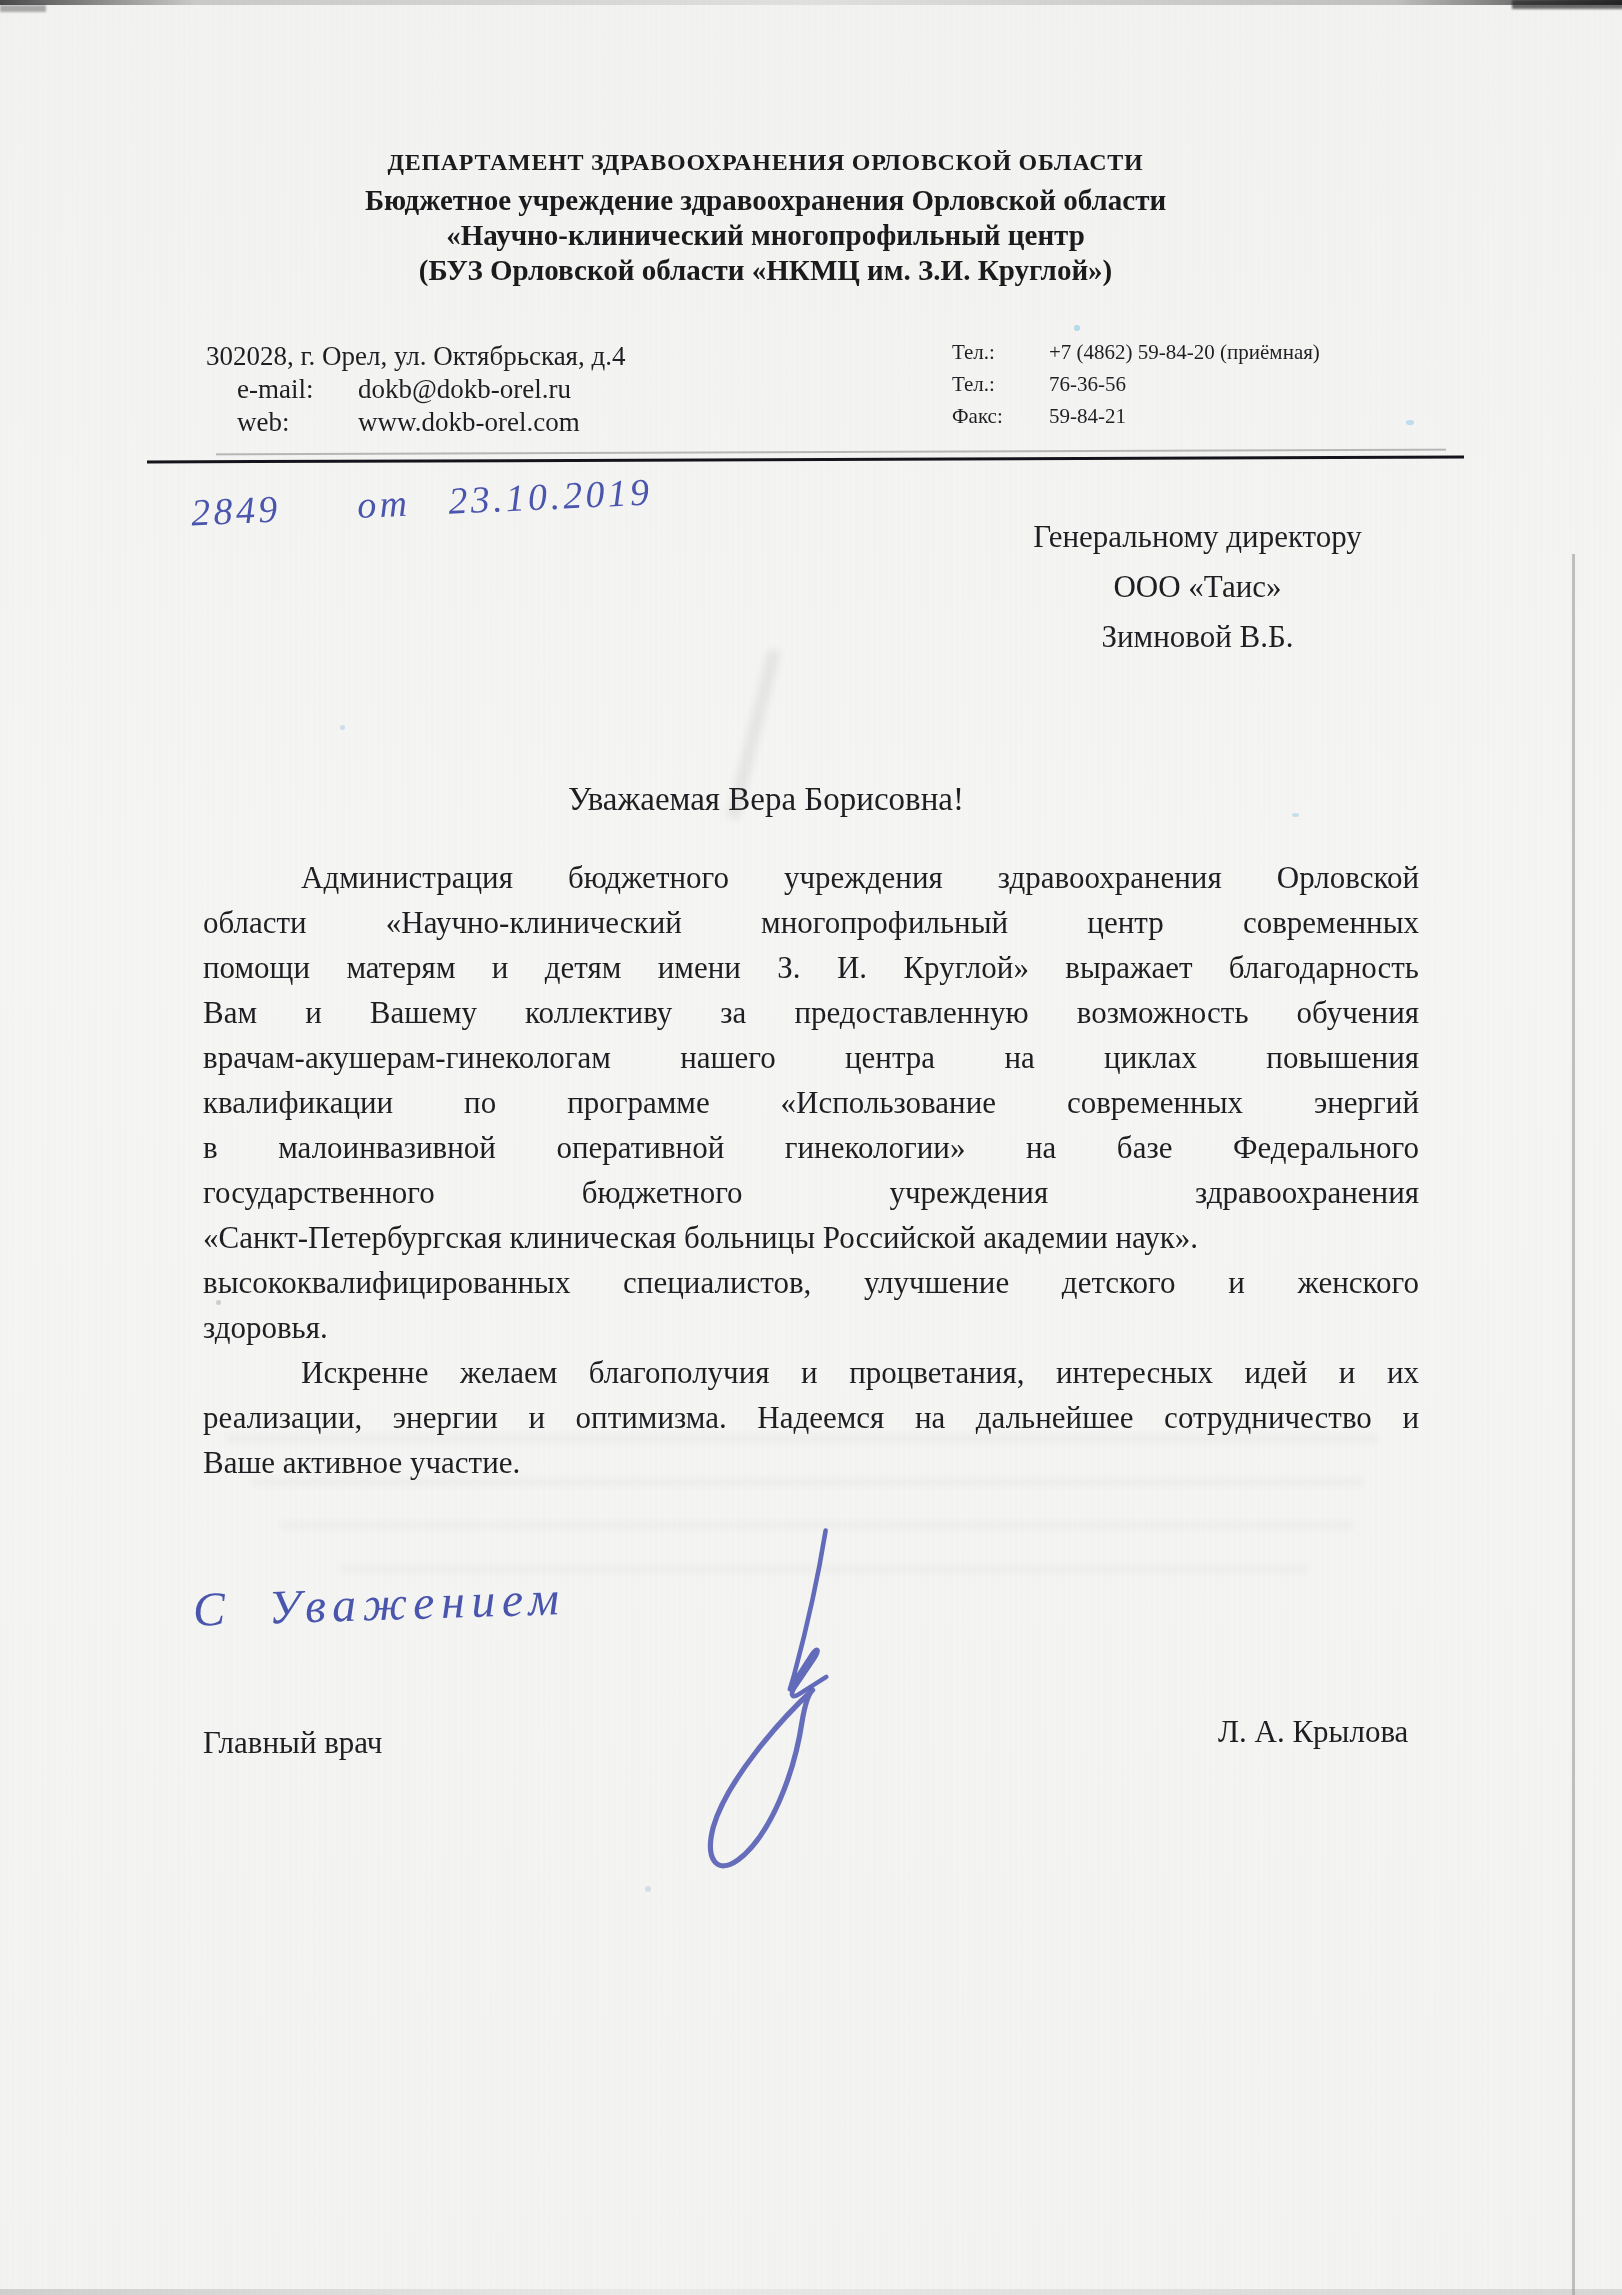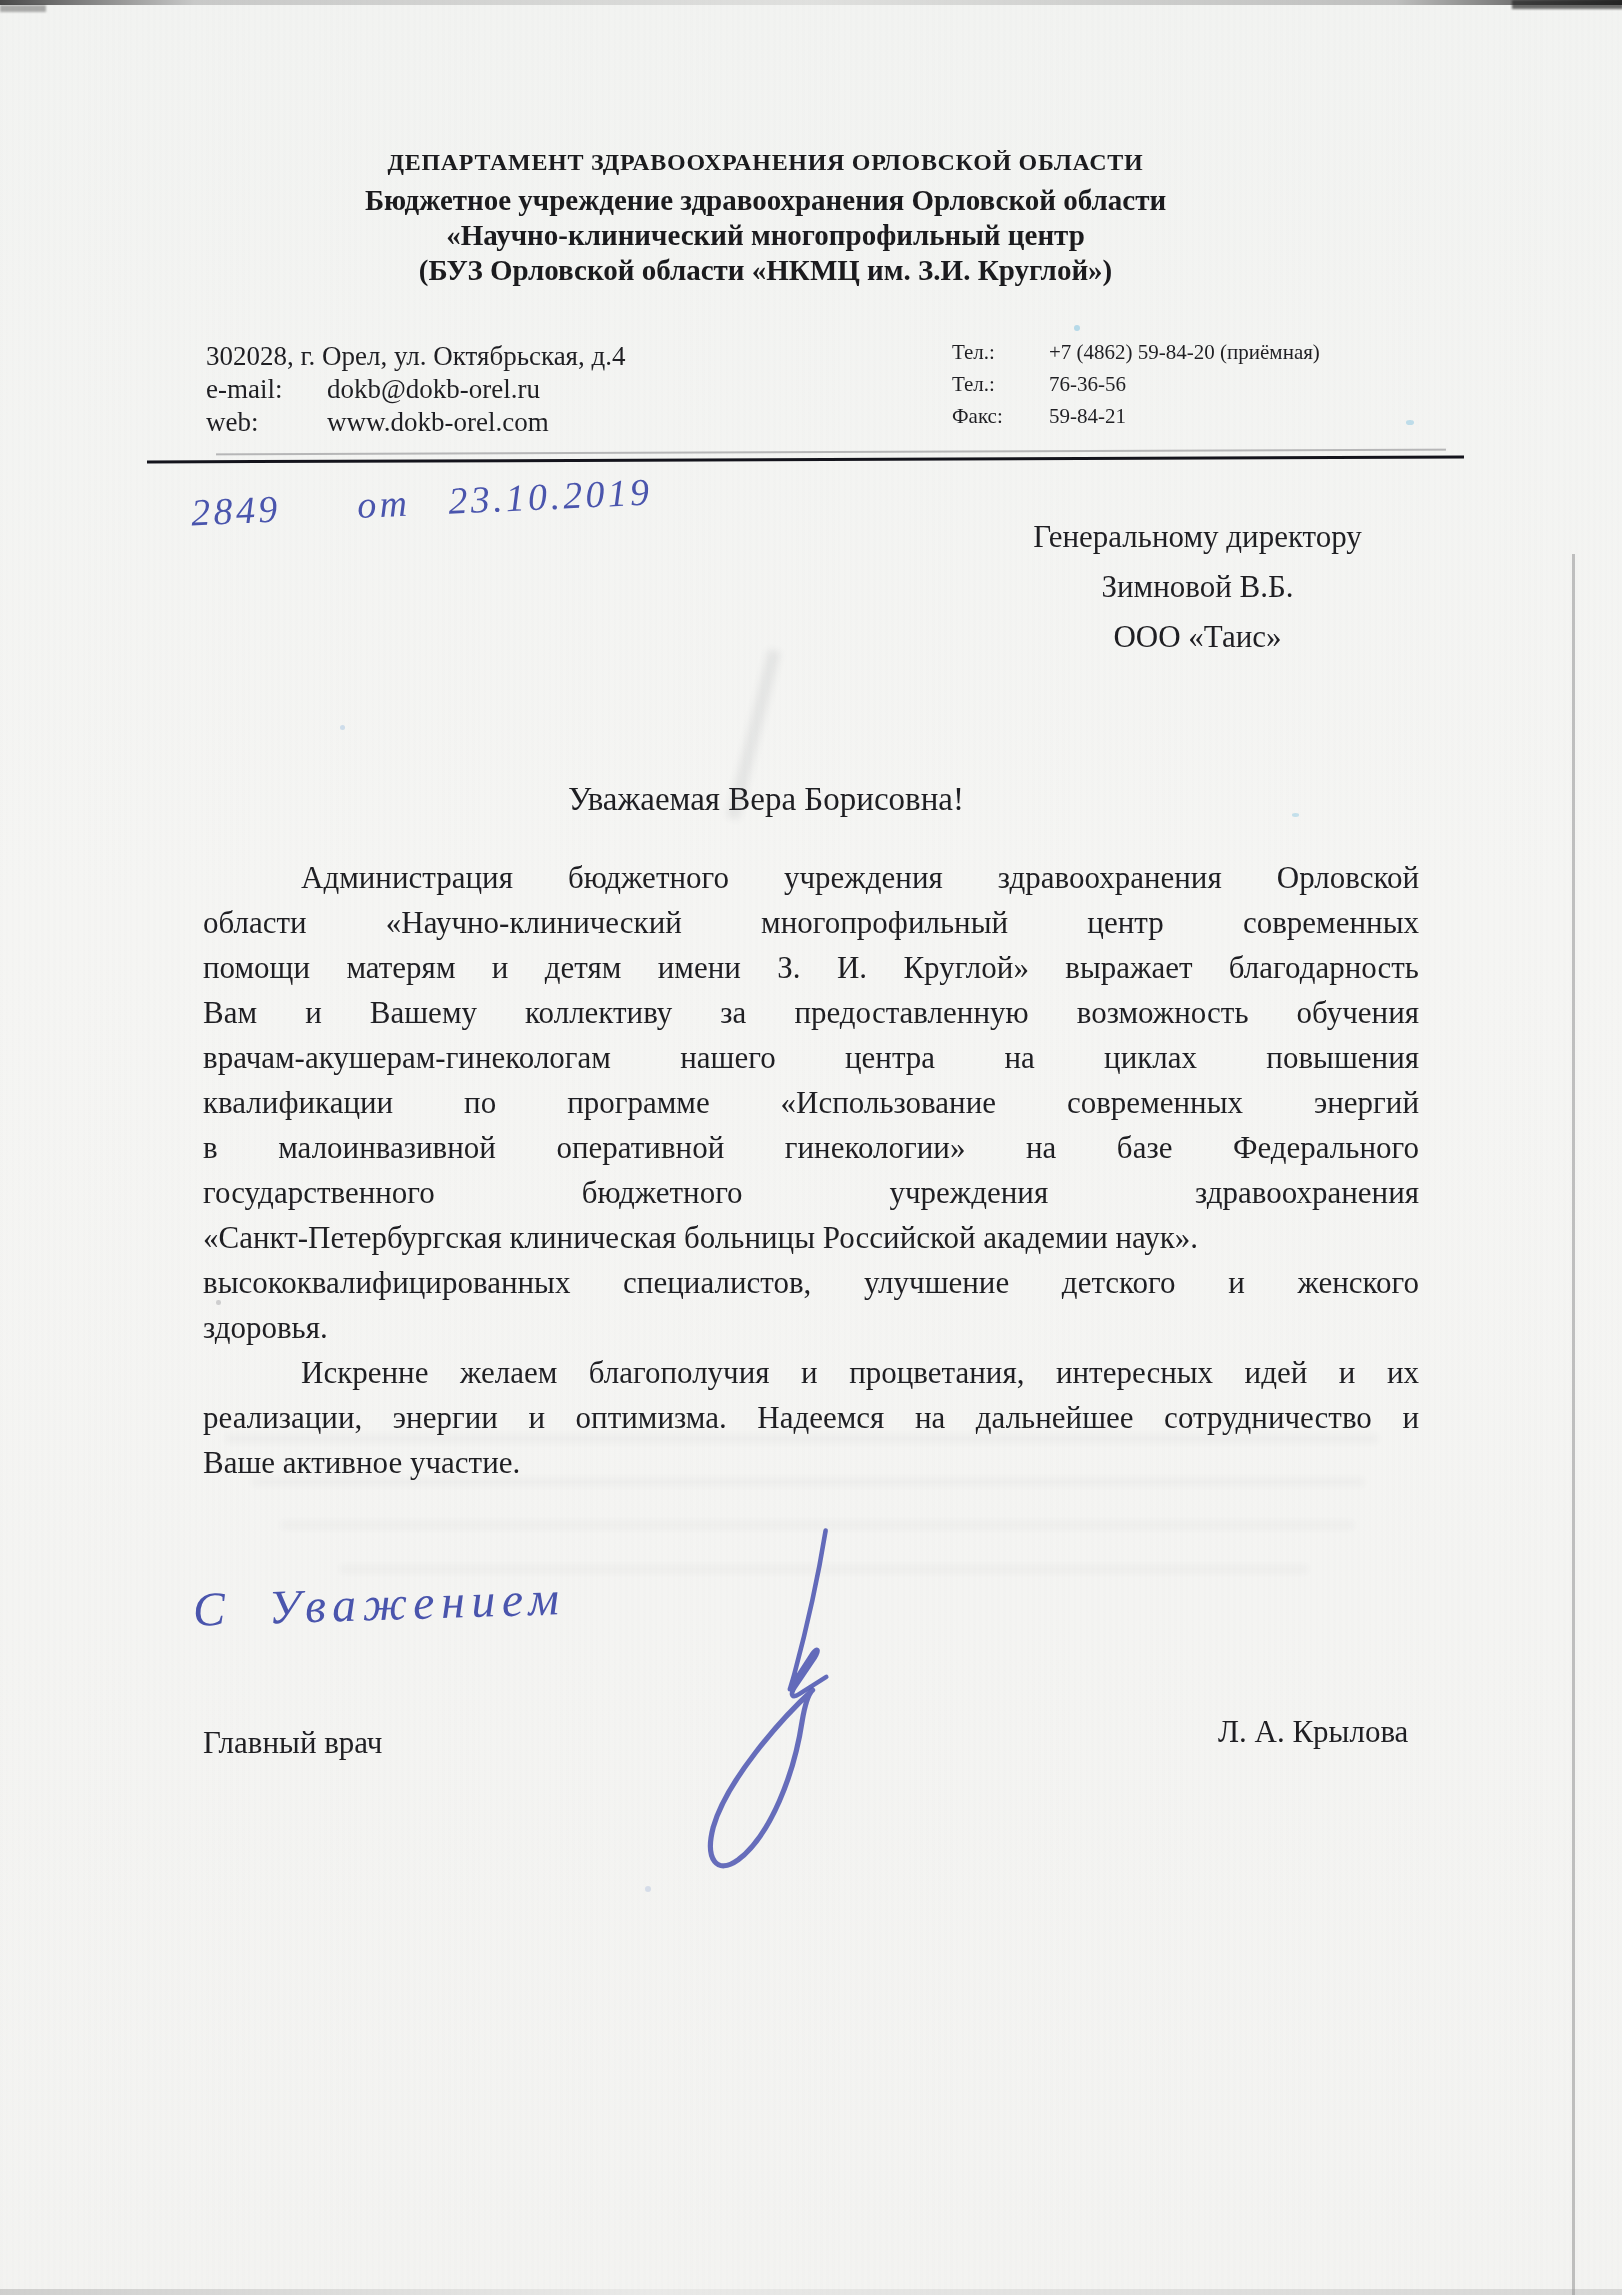--- a/index.html
+++ b/index.html
@@ -34,21 +34,21 @@
   
   .letterhead {
     position: absolute; left: 39px; top: 149px; width: 1453px;
     text-align: center; font-weight: bold; color: #1b1b1e;
   }
   .lh-dept { font-size: 24px; letter-spacing: 0.7px; margin-bottom: 6.5px; }
   .lh-org  { font-size: 29px; line-height: 35px; }
 
   
   .contact-left { position: absolute; left: 206px; top: 340px; font-size: 27px; line-height: 33px; }
-  .contact-left .clabel { display: inline-block; width: 121px; }
+  .contact-left .clabel { display: inline-block; width: 121px; margin-left: 31px; }
   .contact-right { position: absolute; left: 952px; top: 336px; font-size: 21px; line-height: 32px; }
   .contact-right .clabel { display: inline-block; width: 97px; }
 
   
   .rule {
     position: absolute; left: 147px; top: 458px; width: 1317px; height: 3.3px;
     background: #14141c; transform: rotate(-0.22deg);
   }
   .rule-ghost {
     position: absolute; left: 216px; top: 451px; width: 1230px; height: 2px;
@@ -143,22 +143,22 @@
     </div>
   </div>
 
   <div class="rule-ghost"></div>
   <div class="rule"></div>
 
   <div class="reg-number">2849      от   23.10.2019</div>
 
   <div class="recipient">
     <div>Генеральному  директору</div>
+    <div>ООО «Таис»</div>
     <div>Зимновой В.Б.</div>
-    <div>ООО «Таис»</div>
   </div>
 
   <div class="salutation">Уважаемая Вера Борисовна!</div>
 
   <div class="body-block">
       <div>
         <div class="line first">Администрация бюджетного учреждения здравоохранения Орловской</div>
         <div class="line">области «Научно-клинический многопрофильный центр современных</div>
         <div class="line">помощи матерям и детям имени З. И. Круглой» выражает благодарность</div>
         <div class="line">Вам и Вашему коллективу за предоставленную возможность обучения</div>

